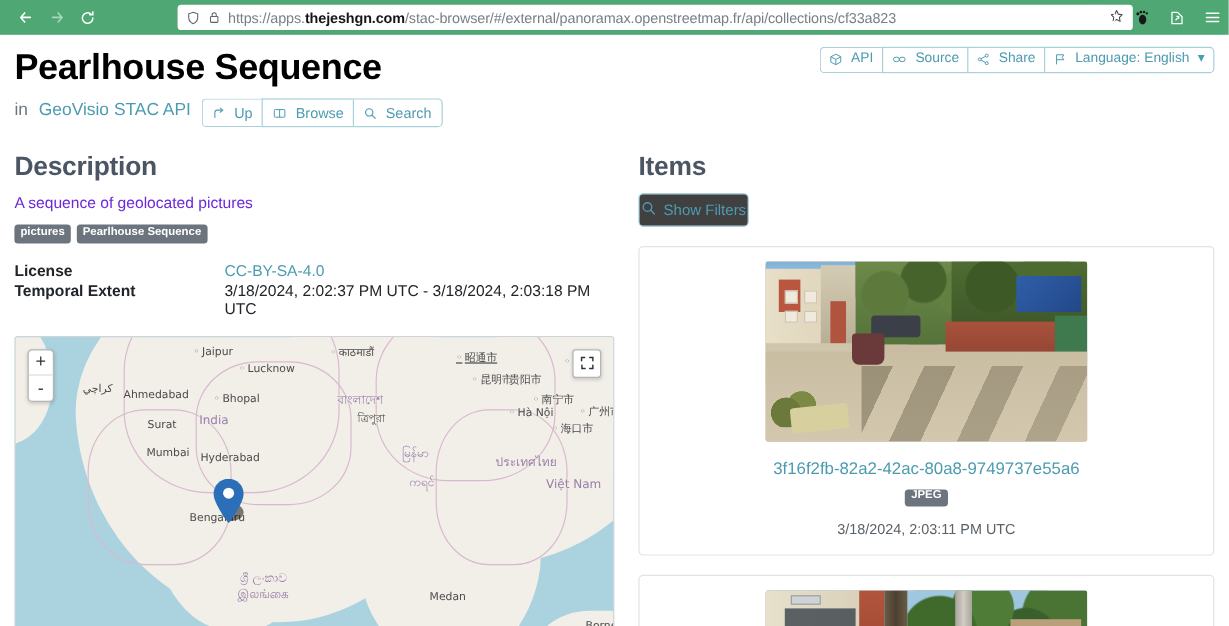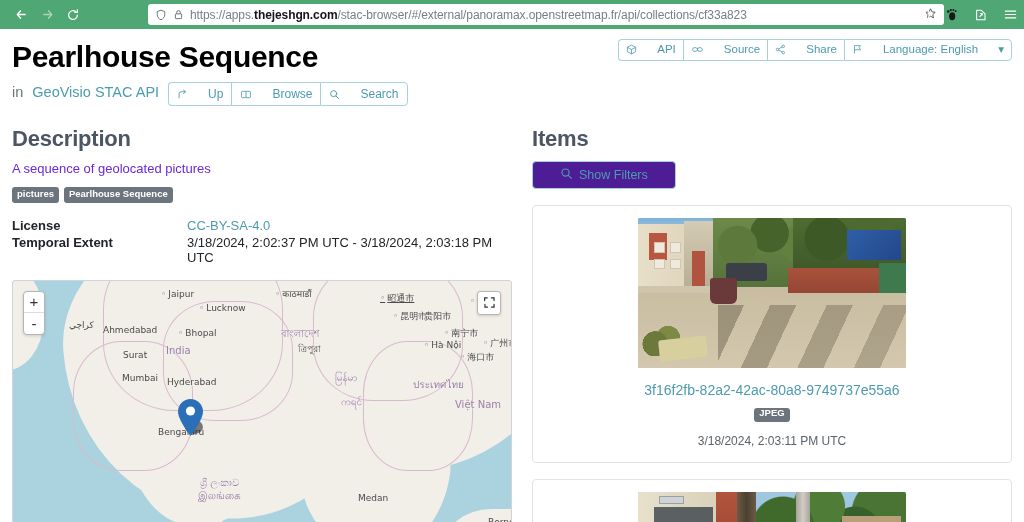--- a/index.html
+++ b/index.html
@@ -53,21 +53,21 @@
     color:#000; line-height:1.2;
   }
   .subtitle-row{ display:flex; align-items:center; gap:9px; font-size:14.5px; }
   .sub-in{ color:#6c757d; }
   .sub-link{ color:#4d9bb0; text-decoration:none; }
 
   .btn-group{ display:flex; }
   .btn{
     border:1px solid #a8d1dc; color:#4d9bb0; background:#fff;
     font-size:11.5px; padding:2px 7px; line-height:1.35;
-    display:flex; align-items:center; gap:20px; cursor:pointer;
+    display:flex; align-items:center; gap:7px; cursor:pointer;
     font-family:"Liberation Sans", sans-serif; white-space:nowrap;
   }
   .btn-group .btn{ border-right-width:0; }
   .btn-group .btn:first-child{ border-radius:4px 0 0 4px; }
   .btn-group .btn:last-child{ border-radius:0 4px 4px 0; border-right-width:1px; }
   .btn svg{ display:block; flex:none; }
 
   .top-actions{ display:flex; margin-top:4px; }
   .top-actions .btn{ font-size:12px; padding:3px 8px; }
 
@@ -171,22 +171,22 @@
     background:#fff; border:1px solid #b5b5b5; border-radius:3px;
     display:flex; align-items:center; justify-content:center; cursor:pointer;
     box-shadow:0 1px 3px rgba(0,0,0,.15);
   }
   .marker{
     position:absolute; left:164px; top:118px; width:27px; height:38px;
   }
 
   
   .filters-btn{
-    border:1px solid #a8d1dc; color:#4d9bb0; background:#4c1d95; border-radius:4px;
-    font-size:12.5px; padding:5px 27px; display:inline-flex; align-items:center;
+    border:1px solid #a8d1dc; color:#4d9bb0; background:#404040; border-radius:4px;
+    font-size:12.5px; padding:5px 1px; display:inline-flex; align-items:center;
     gap:6px; cursor:pointer; font-family:"Liberation Sans", sans-serif;
   }
   .item-card{
     margin-top:16px; border:1px solid #dfe3e6; border-radius:4px;
     background:#fff; padding:12px 14px 14px; text-align:center;
   }
   .item-thumb{
     width:268px; height:150px; margin:0 auto; border-radius:2px;
     overflow:hidden; position:relative; background:#b9b0a2;
   }

